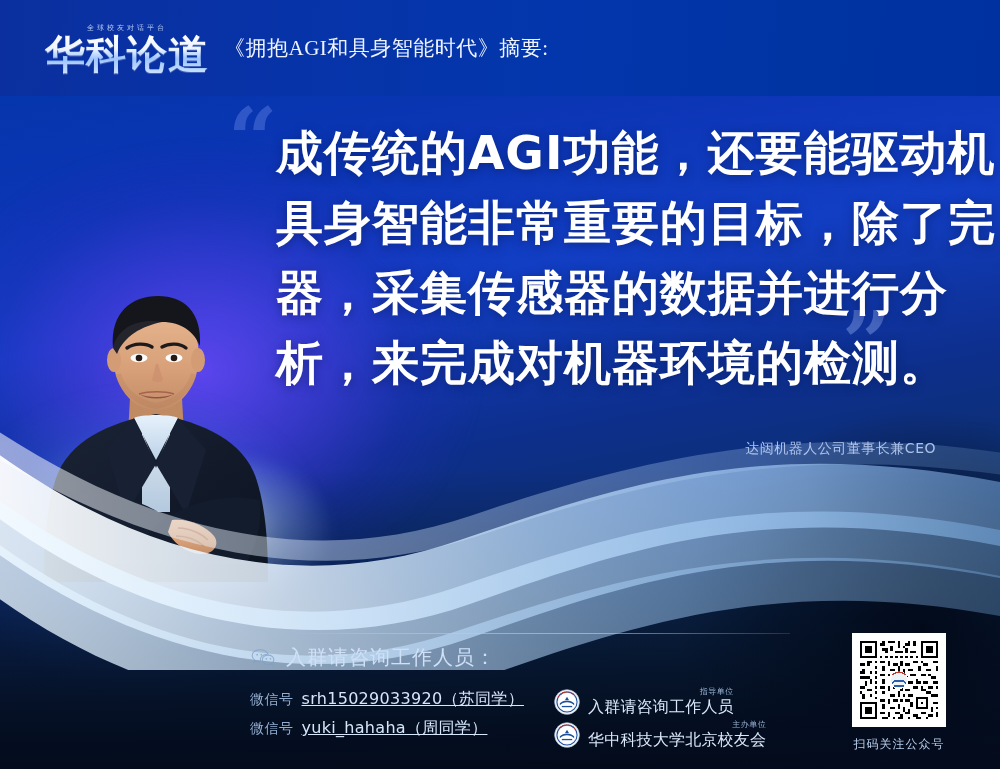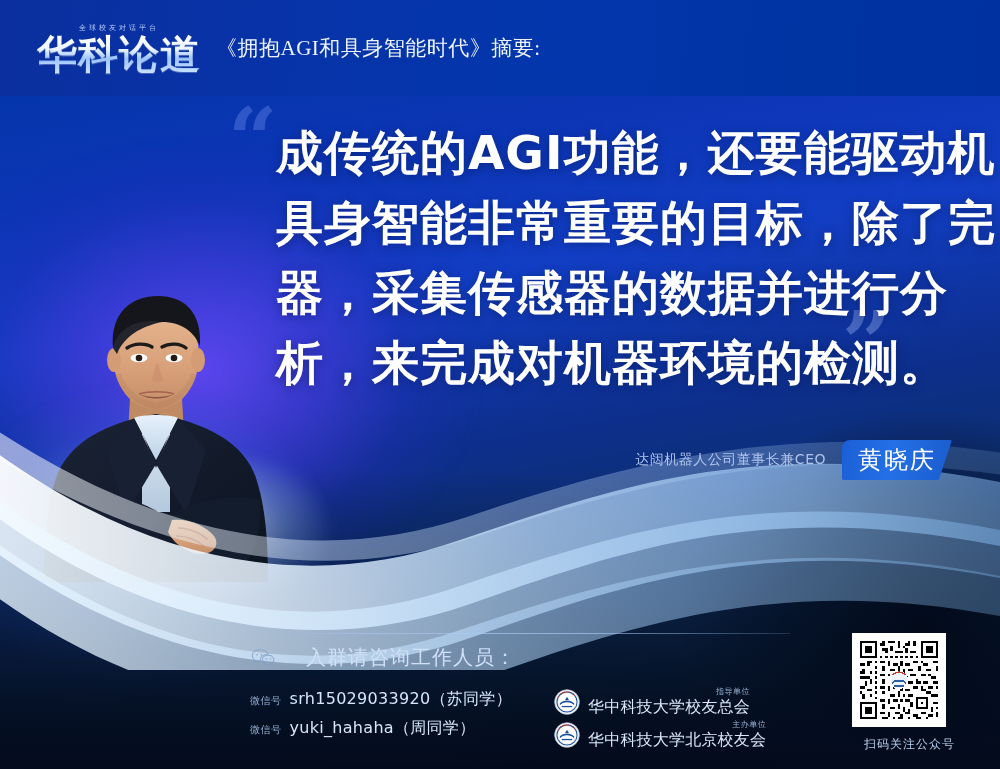--- a/index.html
+++ b/index.html
@@ -26,21 +26,21 @@
     background:linear-gradient(180deg, rgba(4,16,38,0) 0%, rgba(5,17,40,.45) 40%, rgba(4,13,31,.88) 78%, rgba(3,10,26,.97) 100%);}
   .bg-darkright{position:absolute;right:0;top:300px;width:520px;height:469px;
     background:radial-gradient(ellipse 60% 60% at 85% 70%, rgba(2,9,24,.92) 0%, rgba(3,12,30,.55) 45%, rgba(6,20,45,0) 78%);}
   .topband{position:absolute;left:0;top:0;width:100%;height:96px;
     background:linear-gradient(95deg,#0b2f9e 0%,#0733a8 28%,#0336ac 55%,#0034a3 80%,#0031a0 100%);}
 
   
   .waves{position:absolute;left:0;top:420px;width:1000px;height:250px;}
 
   
-  .header{position:absolute;left:0;top:0;width:100%;height:96px;display:flex;align-items:center;}
+  .header{position:absolute;left:0;top:0;width:100%;height:96px;display:flex;align-items:center;padding-left:8px;}
   .logo-wrap{position:relative;margin-left:24px;width:190px;height:64px;display:flex;flex-direction:column;align-items:center;justify-content:center;}
   .logo-sub{font-size:7px;letter-spacing:3px;color:#cfe1ff;opacity:.85;margin-bottom:1px;
     font-family:"DejaVu Sans",sans-serif;}
   .logo-main{font-size:40px;font-weight:bold;letter-spacing:1px;line-height:1;
     background:linear-gradient(180deg,#ffffff 0%,#e6f1ff 38%,#7fb2ff 62%,#bcd8ff 100%);
     -webkit-background-clip:text;background-clip:text;color:transparent;
     text-shadow:0 1px 0 rgba(255,255,255,.25);
     font-family:"DejaVu Sans","Liberation Sans",sans-serif;}
   .header-title{margin-left:2px;color:#eef4ff;font-size:21px;letter-spacing:.5px;
     font-family:Liberation Serif, serif;}
@@ -72,46 +72,46 @@
     font-family:"DejaVu Sans","Liberation Sans",sans-serif;}
 
   
   .portrait{position:absolute;left:22px;top:282px;width:268px;height:300px;}
 
   
   .divider{position:absolute;left:286px;top:633px;width:504px;height:1px;
     background:linear-gradient(90deg,rgba(150,185,240,.10) 0%,rgba(170,200,245,.55) 18%,rgba(180,210,250,.62) 60%,rgba(150,185,240,.18) 100%);}
 
   .footer{position:absolute;left:250px;top:644px;width:560px;}
-  .f-head{display:flex;align-items:center;gap:20px;}
+  .f-head{display:flex;align-items:center;}
   .wechat-icon{width:26px;height:20px;margin-right:10px;opacity:.75;}
   .f-title{color:#cfe0f7;font-size:20px;letter-spacing:1px;
     font-family:"DejaVu Sans","Liberation Sans",sans-serif;}
 
   .f-rows{margin-top:10px;display:flex;}
   .f-left{width:280px;}
   .wxrow{display:flex;align-items:baseline;margin-top:8px;}
-  .wx-label{color:#93aed0;font-size:10px;margin-right:8px;letter-spacing:.5px;
+  .wx-label{color:#93aed0;font-size:14px;margin-right:8px;letter-spacing:.5px;
     font-family:"DejaVu Sans","Liberation Sans",sans-serif;}
   .wx-val{color:#d7e6fb;font-size:16px;letter-spacing:.3px;
-    font-family:"DejaVu Sans","Liberation Sans",sans-serif;}
+    font-family:"DejaVu Sans","Liberation Sans",sans-serif;text-decoration:underline;}
 
   .f-right{margin-left:24px;padding-top:2px;}
   .orgrow{display:flex;align-items:center;margin-top:4px;}
   .seal{width:26px;height:26px;margin-right:8px;flex:none;}
   .orgtext{display:flex;flex-direction:column;align-items:flex-end;}
   .org-kind{color:#9ab4d6;font-size:8px;letter-spacing:.5px;line-height:10px;
     font-family:"DejaVu Sans","Liberation Sans",sans-serif;}
   .org-name{color:#dbe8fb;font-size:16px;line-height:19px;letter-spacing:.2px;
     font-family:"DejaVu Sans","Liberation Sans",sans-serif;}
 
   
   .qrbox{position:absolute;left:843px;top:633px;width:112px;}
   .qr{width:94px;height:94px;background:#fff;padding:5px;margin:0 auto;display:block;}
-  .qr-cap{margin-top:9px;text-align:right;color:#b7cce9;font-size:12px;letter-spacing:1px;
+  .qr-cap{margin-top:9px;text-align:center;color:#b7cce9;font-size:12px;letter-spacing:1px;
     font-family:"DejaVu Sans","Liberation Sans",sans-serif;}
 </style>
 </head>
 <body>
 
 <div class="stage">
 
   <div class="bg-base"></div>
   <div class="bg-violet"></div>
   <div class="bg-cyanglow"></div>
@@ -230,21 +230,20 @@
 
   <div class="quote">
     <div class="quote-line">成传统的AGI功能，还要能驱动机</div>
     <div class="quote-line">具身智能非常重要的目标，除了完</div>
     <div class="quote-line">器，采集传感器的数据并进行分</div>
     <div class="quote-line">析，来完成对机器环境的检测。</div>
   </div>
 
   <div class="attrib">
     <div class="attrib-role">达闼机器人公司董事长兼CEO</div>
-    <div class="namebadge">黄晓庆</div>
   </div>
 
   <div class="divider"></div>
 
   <div class="footer">
     <div class="f-head">
       <svg class="wechat-icon" viewBox="0 0 30 24">
         <path d="M11 2C5.8 2 2 5.2 2 9.1c0 2.2 1.2 4.1 3.1 5.4l-.8 2.4 2.8-1.4c1.2.4 2.5.6 3.9.6.4 0 .7 0 1.1-.1-.2-.6-.3-1.2-.3-1.8 0-3.7 3.7-6.7 8.3-6.7.3 0 .6 0 .9.1C20.2 4.4 16 2 11 2z" fill="none" stroke="#7e9fc8" stroke-width="1.3"></path>
         <path d="M28 14.1c0-3.1-3.1-5.6-6.9-5.6s-6.9 2.5-6.9 5.6 3.1 5.6 6.9 5.6c.9 0 1.8-.1 2.6-.4l2.3 1.2-.6-2c1.6-1 2.6-2.6 2.6-4.4z" fill="none" stroke="#7e9fc8" stroke-width="1.3"></path>
         <circle cx="8" cy="8" r="1" fill="#7e9fc8"></circle>
@@ -274,21 +273,21 @@
             <circle cx="20" cy="20" r="19" fill="none" stroke="#b9c8dd" stroke-width="1"></circle>
             <circle cx="20" cy="20" r="15.5" fill="none" stroke="#1b4f9c" stroke-width="1.6"></circle>
             <circle cx="20" cy="20" r="13" fill="#ffffff"></circle>
             <path d="M9 22 C 14 16, 26 16, 31 22 L31 25 C 26 19, 14 19, 9 25 Z" fill="#1b4f9c"></path>
             <path d="M12 26 L28 26 L28 28 L12 28 Z" fill="#1b4f9c"></path>
             <path d="M20 12 L23 17 L17 17 Z" fill="#1b4f9c"></path>
             <path d="M6.5 12 A 16 16 0 0 1 33.5 12" fill="none" stroke="#c0392b" stroke-width="2.2" stroke-dasharray="1.4 1.4"></path>
           </svg>
           <div class="orgtext">
             <span class="org-kind">指导单位</span>
-            <span class="org-name">华中科技大学校友总会</span>
+            <span class="org-name">入群请咨询工作人员</span>
           </div>
         </div>
         <div class="orgrow">
           <svg class="seal" viewBox="0 0 40 40">
             <circle cx="20" cy="20" r="19" fill="#f4f7fc"></circle>
             <circle cx="20" cy="20" r="19" fill="none" stroke="#b9c8dd" stroke-width="1"></circle>
             <circle cx="20" cy="20" r="15.5" fill="none" stroke="#1b4f9c" stroke-width="1.6"></circle>
             <circle cx="20" cy="20" r="13" fill="#ffffff"></circle>
             <path d="M9 22 C 14 16, 26 16, 31 22 L31 25 C 26 19, 14 19, 9 25 Z" fill="#1b4f9c"></path>
             <path d="M12 26 L28 26 L28 28 L12 28 Z" fill="#1b4f9c"></path>

